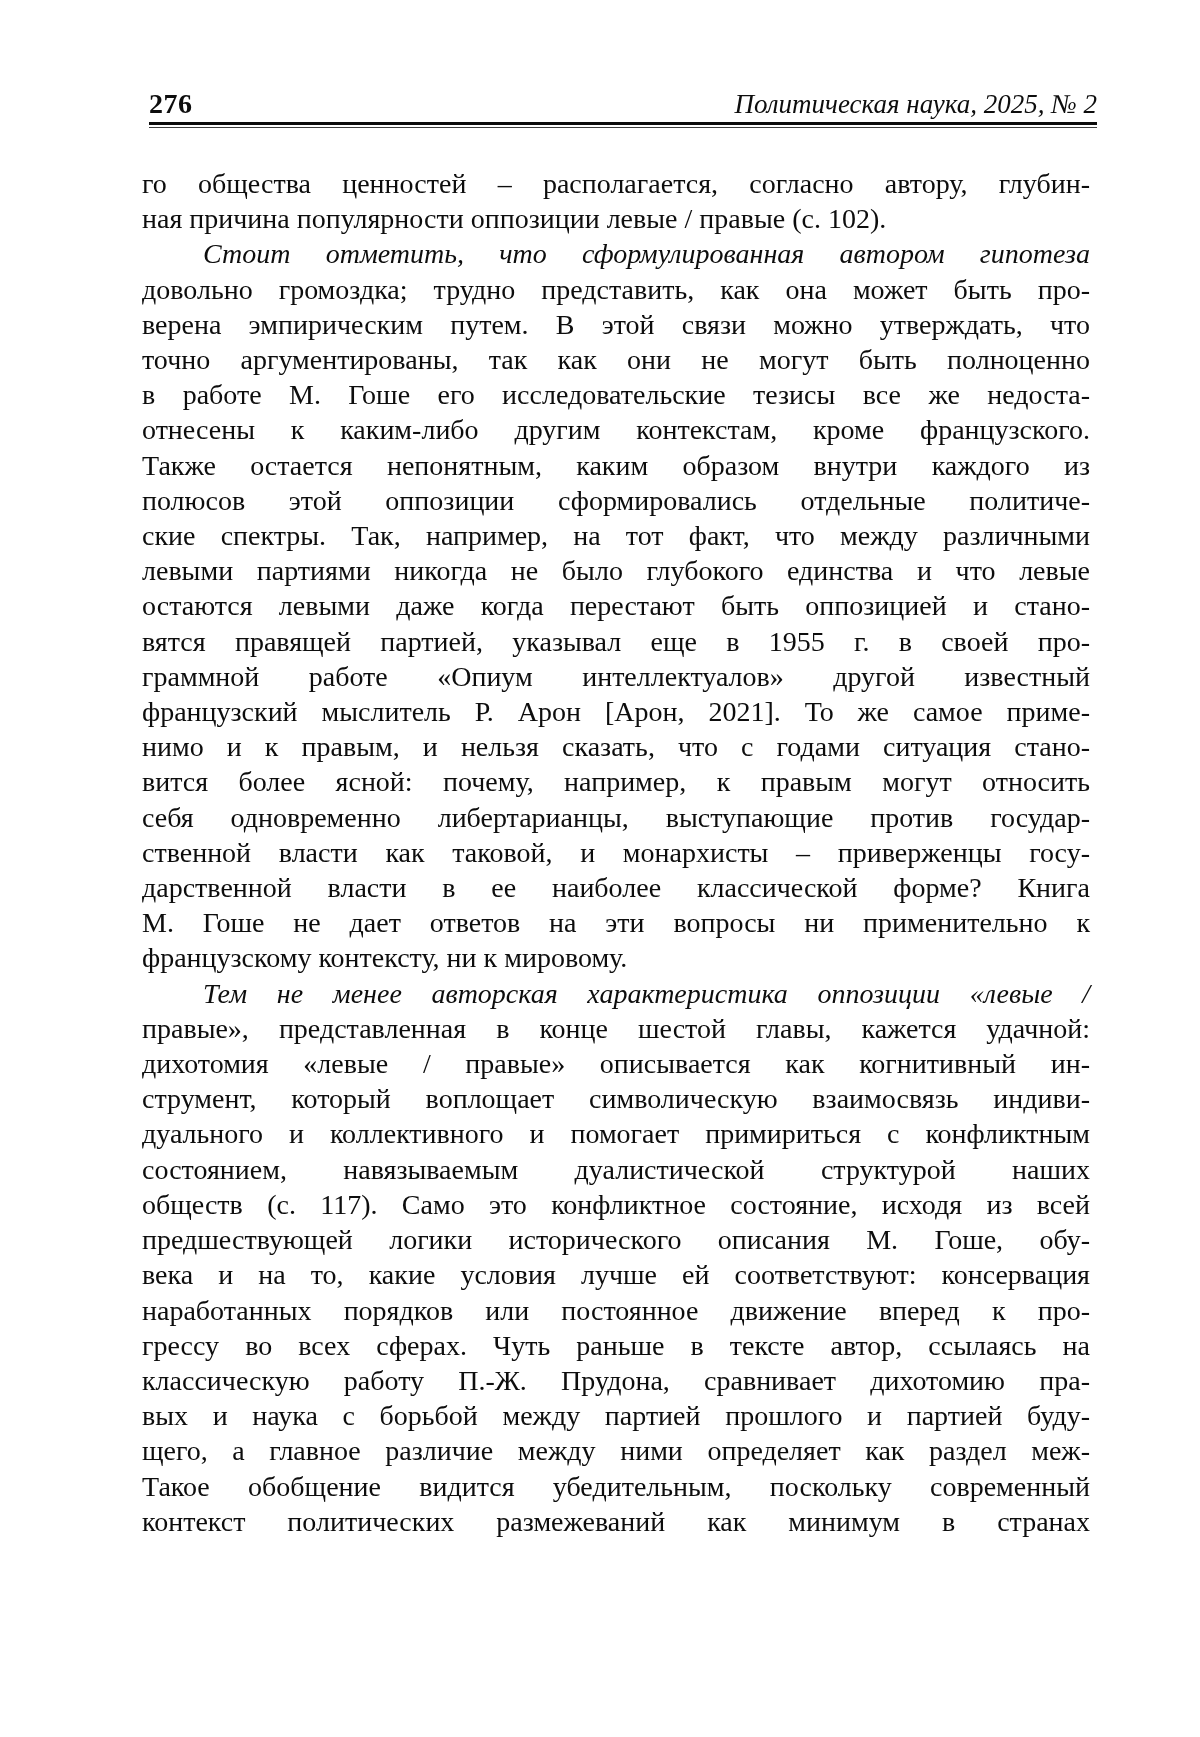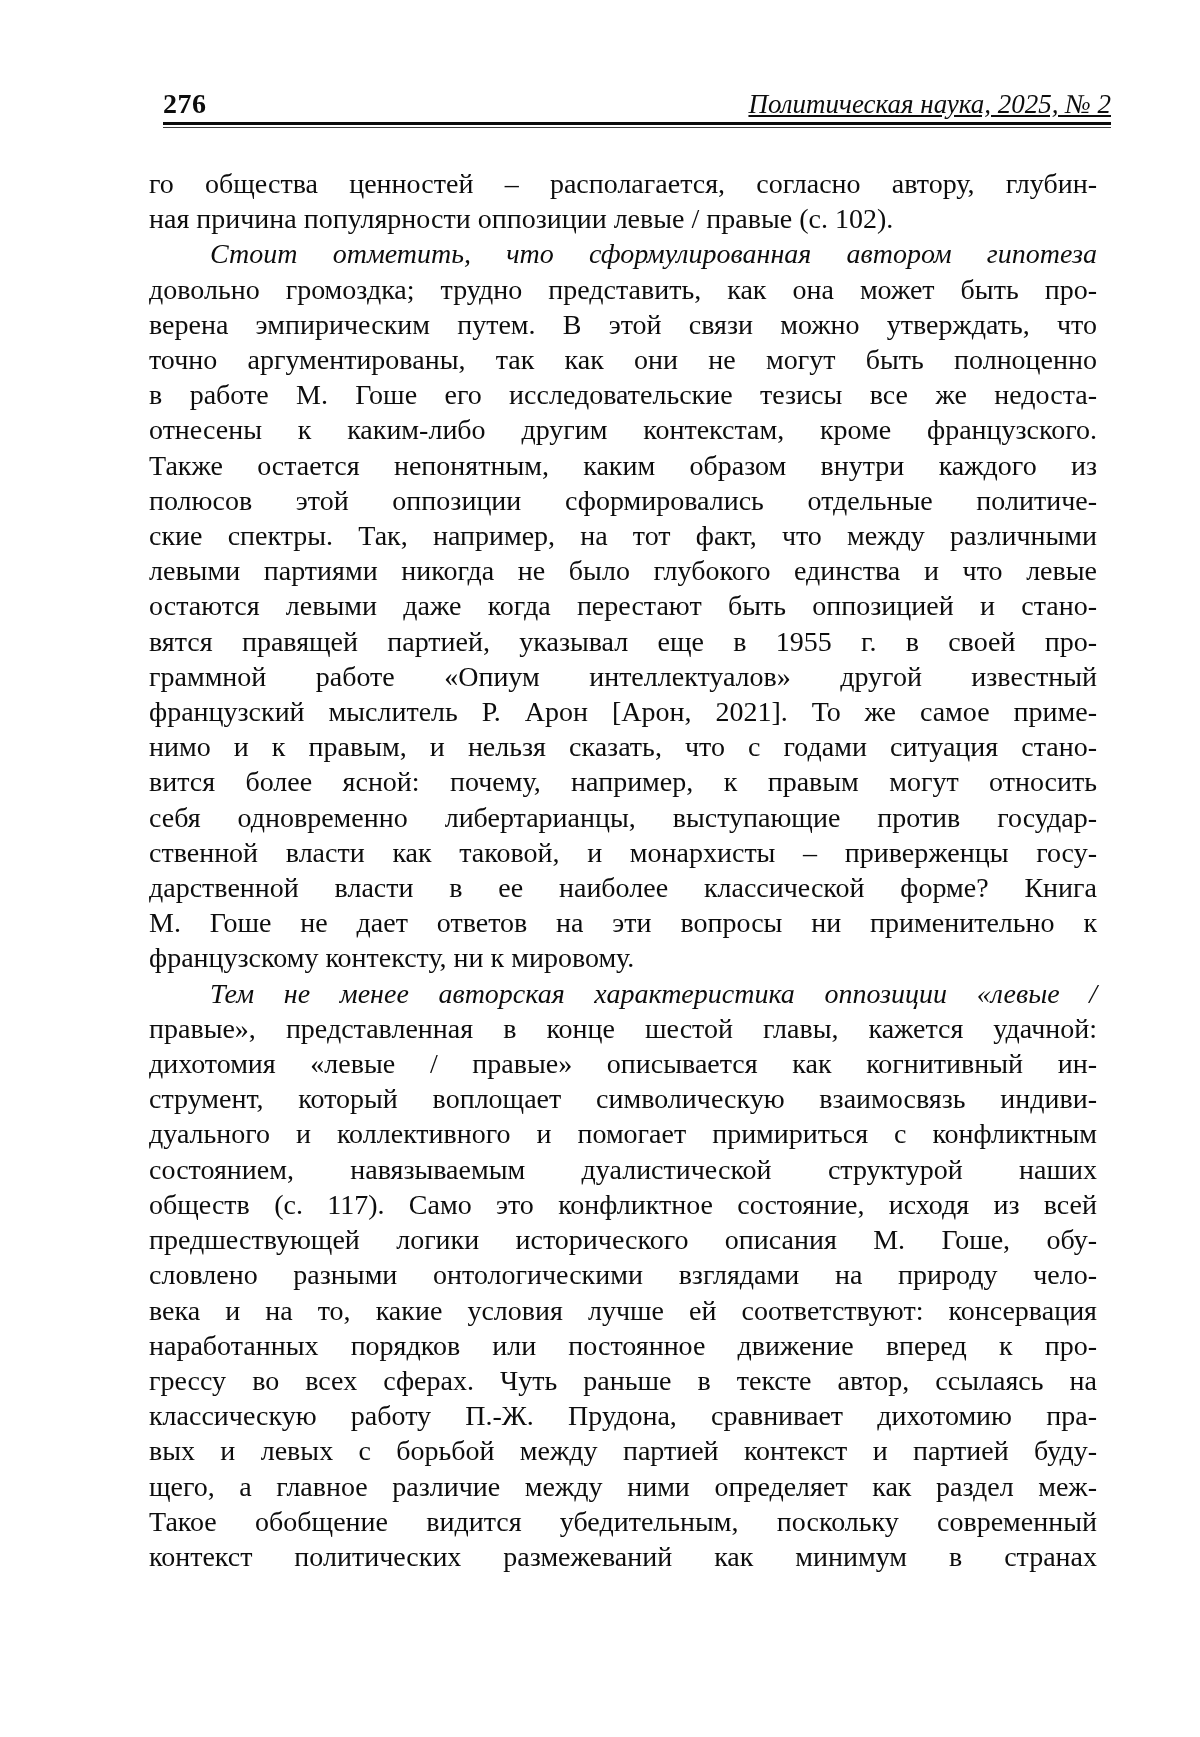--- a/index.html
+++ b/index.html
@@ -11,23 +11,22 @@
   }
   .page {
     position: relative;
     width: 1200px; height: 1737px;
     background: #ffffff;
     overflow: hidden;
   }
   
   .header {
     position: absolute;
-    left: 163px; top: 90px;
+    left: 149px; top: 90px;
     width: 948px;
-    text-decoration: underline;
   }
   .header-row {
     position: relative;
     height: 28px;
     line-height: 28px;
   }
   .page-num {
     position: absolute;
     left: 0; top: 0;
     font-size: 28px;
@@ -42,21 +41,21 @@
   }
   .rule {
     margin-top: 4px;
     height: 2px;
     border-top: 3px solid #0b0b0b;
     border-bottom: 1px solid #3c3c3c;
   }
   
   .body-text {
     position: absolute;
-    left: 149px; top: 166px;
+    left: 142px; top: 166px;
     width: 948px;
     font-size: 28px;
     line-height: 35.2px;
   }
   .line {
     text-align: justify;
     text-align-last: justify;
   }
   .line.pe {            
     text-align-last: left;
@@ -104,24 +103,23 @@
     <div class="line">М. Гоше не дает ответов на эти вопросы ни применительно к</div>
     <div class="line pe">французскому контексту, ни к мировому.</div>
     <div class="line ind">Тем не менее авторская характеристика оппозиции «левые /</div>
     <div class="line">правые», представленная в конце шестой главы, кажется удачной:</div>
     <div class="line">дихотомия «левые / правые» описывается как когнитивный ин-</div>
     <div class="line">струмент, который воплощает символическую взаимосвязь индиви-</div>
     <div class="line">дуального и коллективного и помогает примириться с конфликтным</div>
     <div class="line">состоянием, навязываемым дуалистической структурой наших</div>
     <div class="line">обществ (с. 117). Само это конфликтное состояние, исходя из всей</div>
     <div class="line">предшествующей логики исторического описания М. Гоше, обу-</div>
-    <div class="line">словлено разными онтологическими взглядами на природу чело-</div>
     <div class="line">века и на то, какие условия лучше ей соответствуют: консервация</div>
     <div class="line">наработанных порядков или постоянное движение вперед к про-</div>
     <div class="line">грессу во всех сферах. Чуть раньше в тексте автор, ссылаясь на</div>
     <div class="line">классическую работу П.-Ж. Прудона, сравнивает дихотомию пра-</div>
-    <div class="line">вых и левых с борьбой между партией контекст и партией буду-</div>
+    <div class="line">вых и наука с борьбой между партией прошлого и партией буду-</div>
     <div class="line">щего, а главное различие между ними определяет как раздел меж-</div>
     <div class="line">Такое обобщение видится убедительным, поскольку современный</div>
     <div class="line">контекст политических размежеваний как минимум в странах</div>
   </div>
 
 </div>
 
 </body></html>

